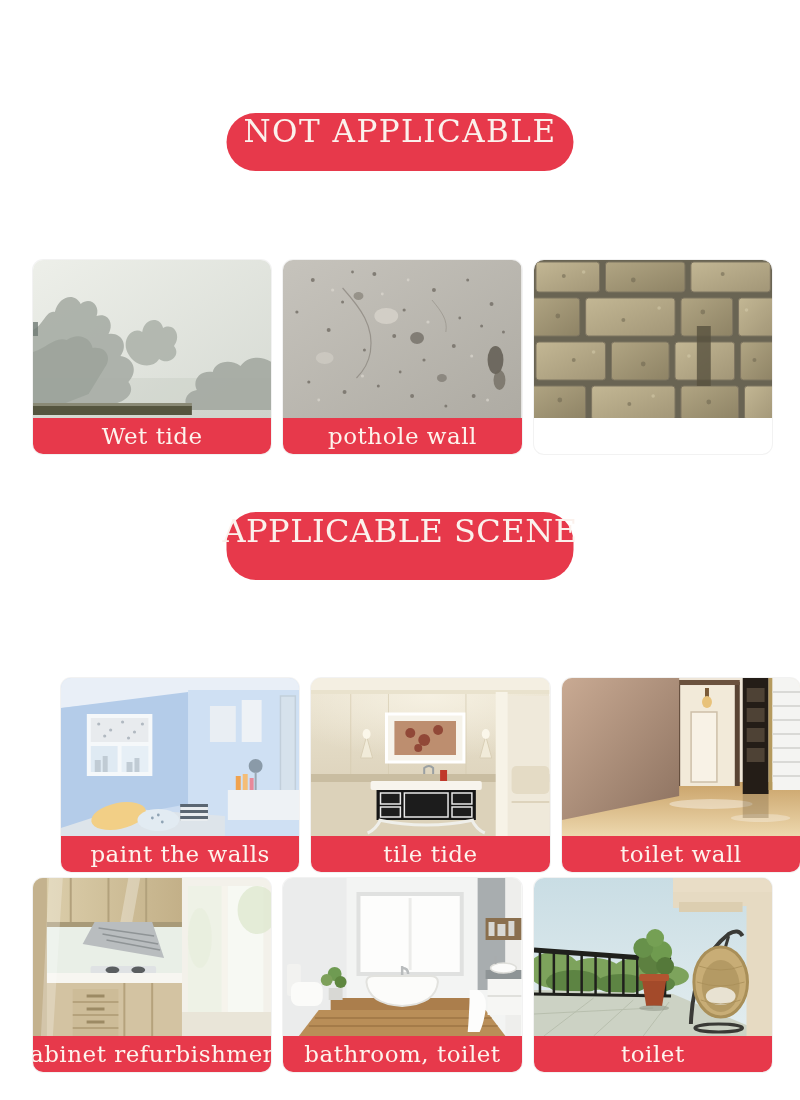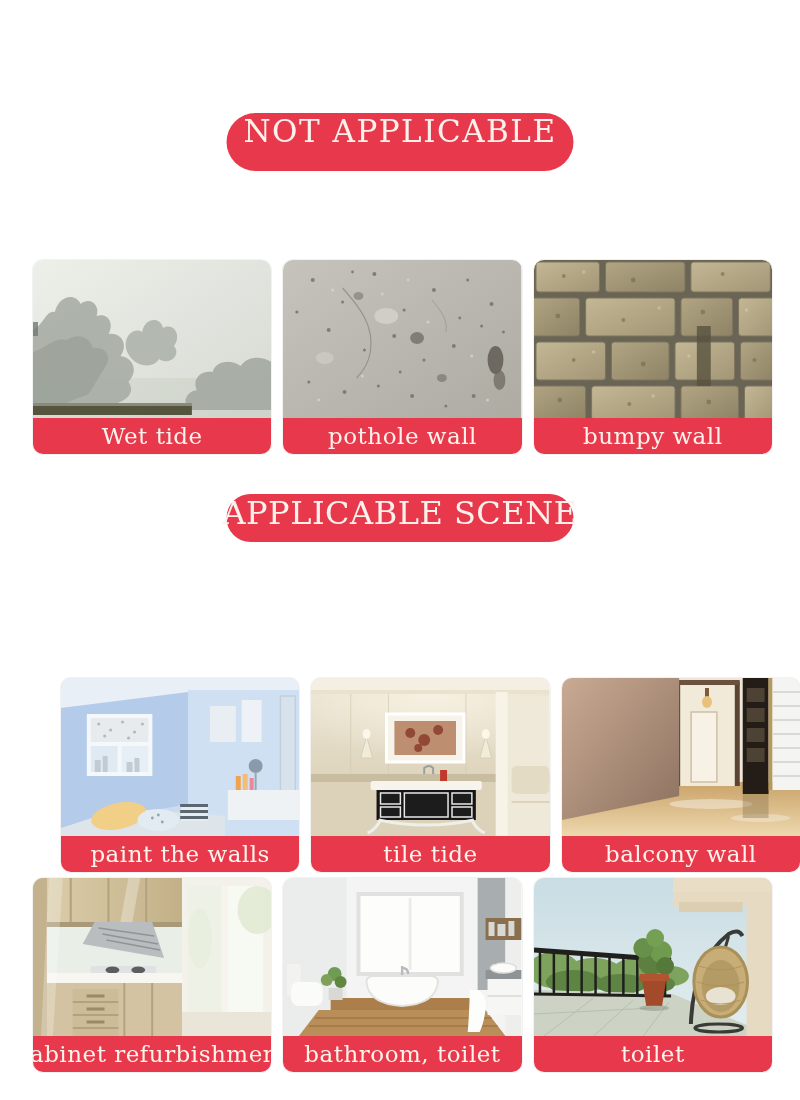--- a/index.html
+++ b/index.html
@@ -15,21 +15,21 @@
   .banner-pill{
     position:absolute;left:50%;transform:translateX(-50%);
     width:347px;height:58px;border-radius:30px;
     background:var(--accent);
     display:flex;align-items:flex-start;justify-content:center;
   }
   .banner-pill span{
     color:#fbf1ec;white-space:nowrap;font-size:31px;letter-spacing:1.5px;
   }
   #banner-not-applicable{top:113px;}
-  #banner-applicable-scene{top:494px;height:48px;}
+  #banner-applicable-scene{top:512px;height:68px;}
   #banner-applicable-scene span{font-size:32px;letter-spacing:0.5px;}
   .tile-row{
     position:absolute;left:33px;width:739px;
     display:grid;grid-template-columns:1fr 1fr 1fr;gap:12px;
   }
   #row-not-applicable{top:260px;}
   #row-applicable-1{top:678px;padding-left:28px;}
   #row-applicable-2{top:878px;}
   .card{
     margin:0;border-radius:10px;overflow:hidden;
@@ -186,21 +186,20 @@
         <g fill="#d8cfae" opacity="0.5">
           <circle cx="50" cy="12" r="1.8"></circle>
             <circle cx="126" cy="48" r="1.8"></circle>
             <circle cx="60" cy="92" r="1.8"></circle>
           <circle cx="156" cy="96" r="1.8"></circle>
             <circle cx="120" cy="136" r="1.8"></circle>
             <circle cx="214" cy="50" r="1.8"></circle>
         </g>
       </svg>
     </div>
-    <figcaption class="caption">bumpy wall</figcaption>
   </figure>
 </div>
 
 <div class="banner-pill" id="banner-applicable-scene">
   <span>APPLICABLE SCENE</span>
 </div>
 
 <div class="tile-row" id="row-applicable-1">
 
   <figure class="card">
@@ -358,21 +357,21 @@
             <line x1="212" y1="28" x2="240" y2="28"></line>
           <line x1="212" y1="42" x2="240" y2="42"></line>
             <line x1="212" y1="56" x2="240" y2="56"></line>
           <line x1="212" y1="70" x2="240" y2="70"></line>
             <line x1="212" y1="84" x2="240" y2="84"></line>
           <line x1="212" y1="98" x2="240" y2="98"></line>
         </g>
         <rect x="182" y="116" width="26" height="24" fill="#8a744f" opacity="0.4"></rect>
       </svg>
     </div>
-    <figcaption class="caption">balcony wall</figcaption>
+    <figcaption class="caption">toilet wall</figcaption>
   </figure>
 </div>
 
 <div class="tile-row" id="row-applicable-2">
 
   <figure class="card">
     <div class="art">
       <svg viewBox="0 0 240 158" preserveAspectRatio="none">
         <defs>
           <linearGradient id="cab" x1="0" y1="0" x2="1" y2="0">

